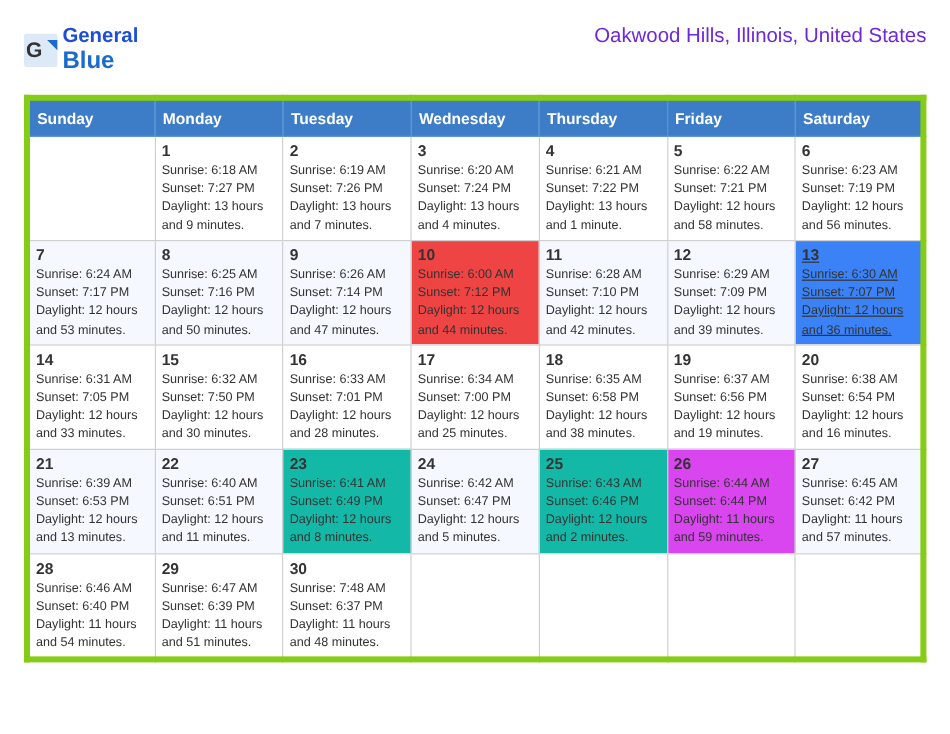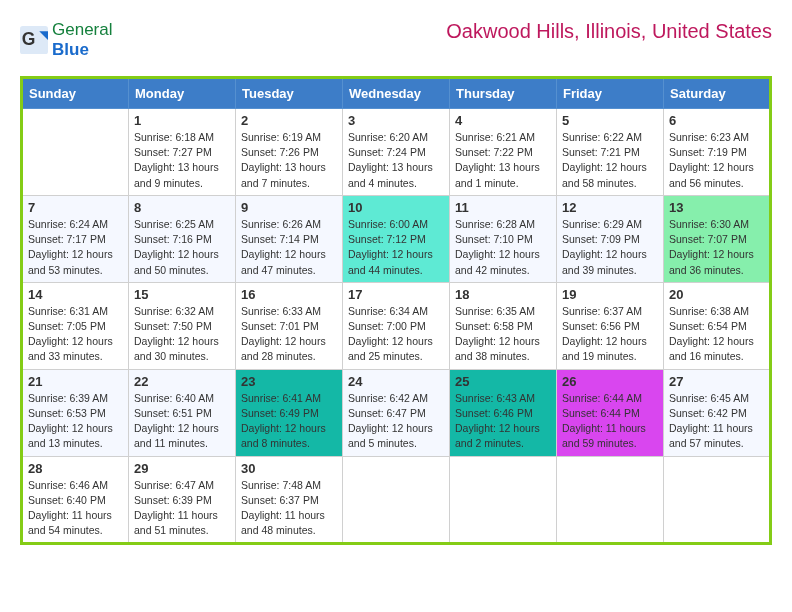--- a/index.html
+++ b/index.html
@@ -28,27 +28,27 @@
     .title-area {
       text-align: right;
     }
     .month-title {
       font-size: 36px;
       font-weight: 300;
       color: #333;
       line-height: 1.1;
     }
     .location-title {
-      font-size: 20px;
-      color: #be185d;
+      font-size: 17px;
+      color: #6d28d9;
     }
     .calendar-table {
       width: 100%;
       border-collapse: collapse;
-      border: 3px solid #84cc16;
+      border: 5px solid #84cc16;
       padding-left: 24px;
     }
     .calendar-table th {
       background-color: #3d7dc8;
       color: #fff;
       font-size: 13px;
       font-weight: bold;
       padding: 7px 6px;
       text-align: left;
       border: 1px solid #5590d0;
@@ -88,24 +88,24 @@
 
 <div class="header-area">
   <div class="logo">
     <svg class="logo-icon" viewBox="0 0 32 32">
       <rect x="0" y="0" width="32" height="32" rx="3" fill="#1a6bcc" opacity="0.15"></rect>
       <text x="2" y="22" font-size="20" font-weight="bold" fill="#333" font-family="Arial">G</text>
       <polygon points="22,6 32,6 32,16" fill="#1a6bcc"></polygon>
     </svg>
     <div>
       <div>
-        <span style="font-size:17px;font-weight:normal;color:#15803d;">General</span>
+        <span style="font-size:17px;font-weight:bold;color:#1d4ed8;">General</span>
       </div>
       <div>
-        <span style="font-size:17px;font-weight:bold;color:#1a6bcc;">Blue</span>
+        <span style="font-size:20px;font-weight:bold;color:#1a6bcc;">Blue</span>
       </div>
     </div>
   </div>
   <div class="title-area">
     <div class="location-title">Oakwood Hills, Illinois, United States</div>
   </div>
 </div>
 
 <table class="calendar-table">
   <thead>
@@ -180,42 +180,42 @@
           <span class="cell-line">Daylight: 12 hours</span>
           <span class="cell-line">and 50 minutes.</span>
         </td>
         <td style="background: rgb(245, 248, 255);">
           <span class="day-number">9</span>
           <span class="cell-line">Sunrise: 6:26 AM</span>
           <span class="cell-line">Sunset: 7:14 PM</span>
           <span class="cell-line">Daylight: 12 hours</span>
           <span class="cell-line">and 47 minutes.</span>
         </td>
-        <td style="background: #5eead4;">
+        <td style="background: #ef4444;">
           <span class="day-number">10</span>
           <span class="cell-line">Sunrise: 6:00 AM</span>
           <span class="cell-line">Sunset: 7:12 PM</span>
           <span class="cell-line">Daylight: 12 hours</span>
           <span class="cell-line">and 44 minutes.</span>
         </td>
         <td style="background: rgb(245, 248, 255);">
           <span class="day-number">11</span>
           <span class="cell-line">Sunrise: 6:28 AM</span>
           <span class="cell-line">Sunset: 7:10 PM</span>
           <span class="cell-line">Daylight: 12 hours</span>
           <span class="cell-line">and 42 minutes.</span>
         </td>
         <td style="background: rgb(245, 248, 255);">
           <span class="day-number">12</span>
           <span class="cell-line">Sunrise: 6:29 AM</span>
           <span class="cell-line">Sunset: 7:09 PM</span>
           <span class="cell-line">Daylight: 12 hours</span>
           <span class="cell-line">and 39 minutes.</span>
         </td>
-        <td style="background: #86efac;">
+        <td style="background: #3b82f6; text-decoration: underline;">
           <span class="day-number">13</span>
           <span class="cell-line">Sunrise: 6:30 AM</span>
           <span class="cell-line">Sunset: 7:07 PM</span>
           <span class="cell-line">Daylight: 12 hours</span>
           <span class="cell-line">and 36 minutes.</span>
         </td>
       </tr>
       <tr>
         <td>
           <span class="day-number">14</span>

